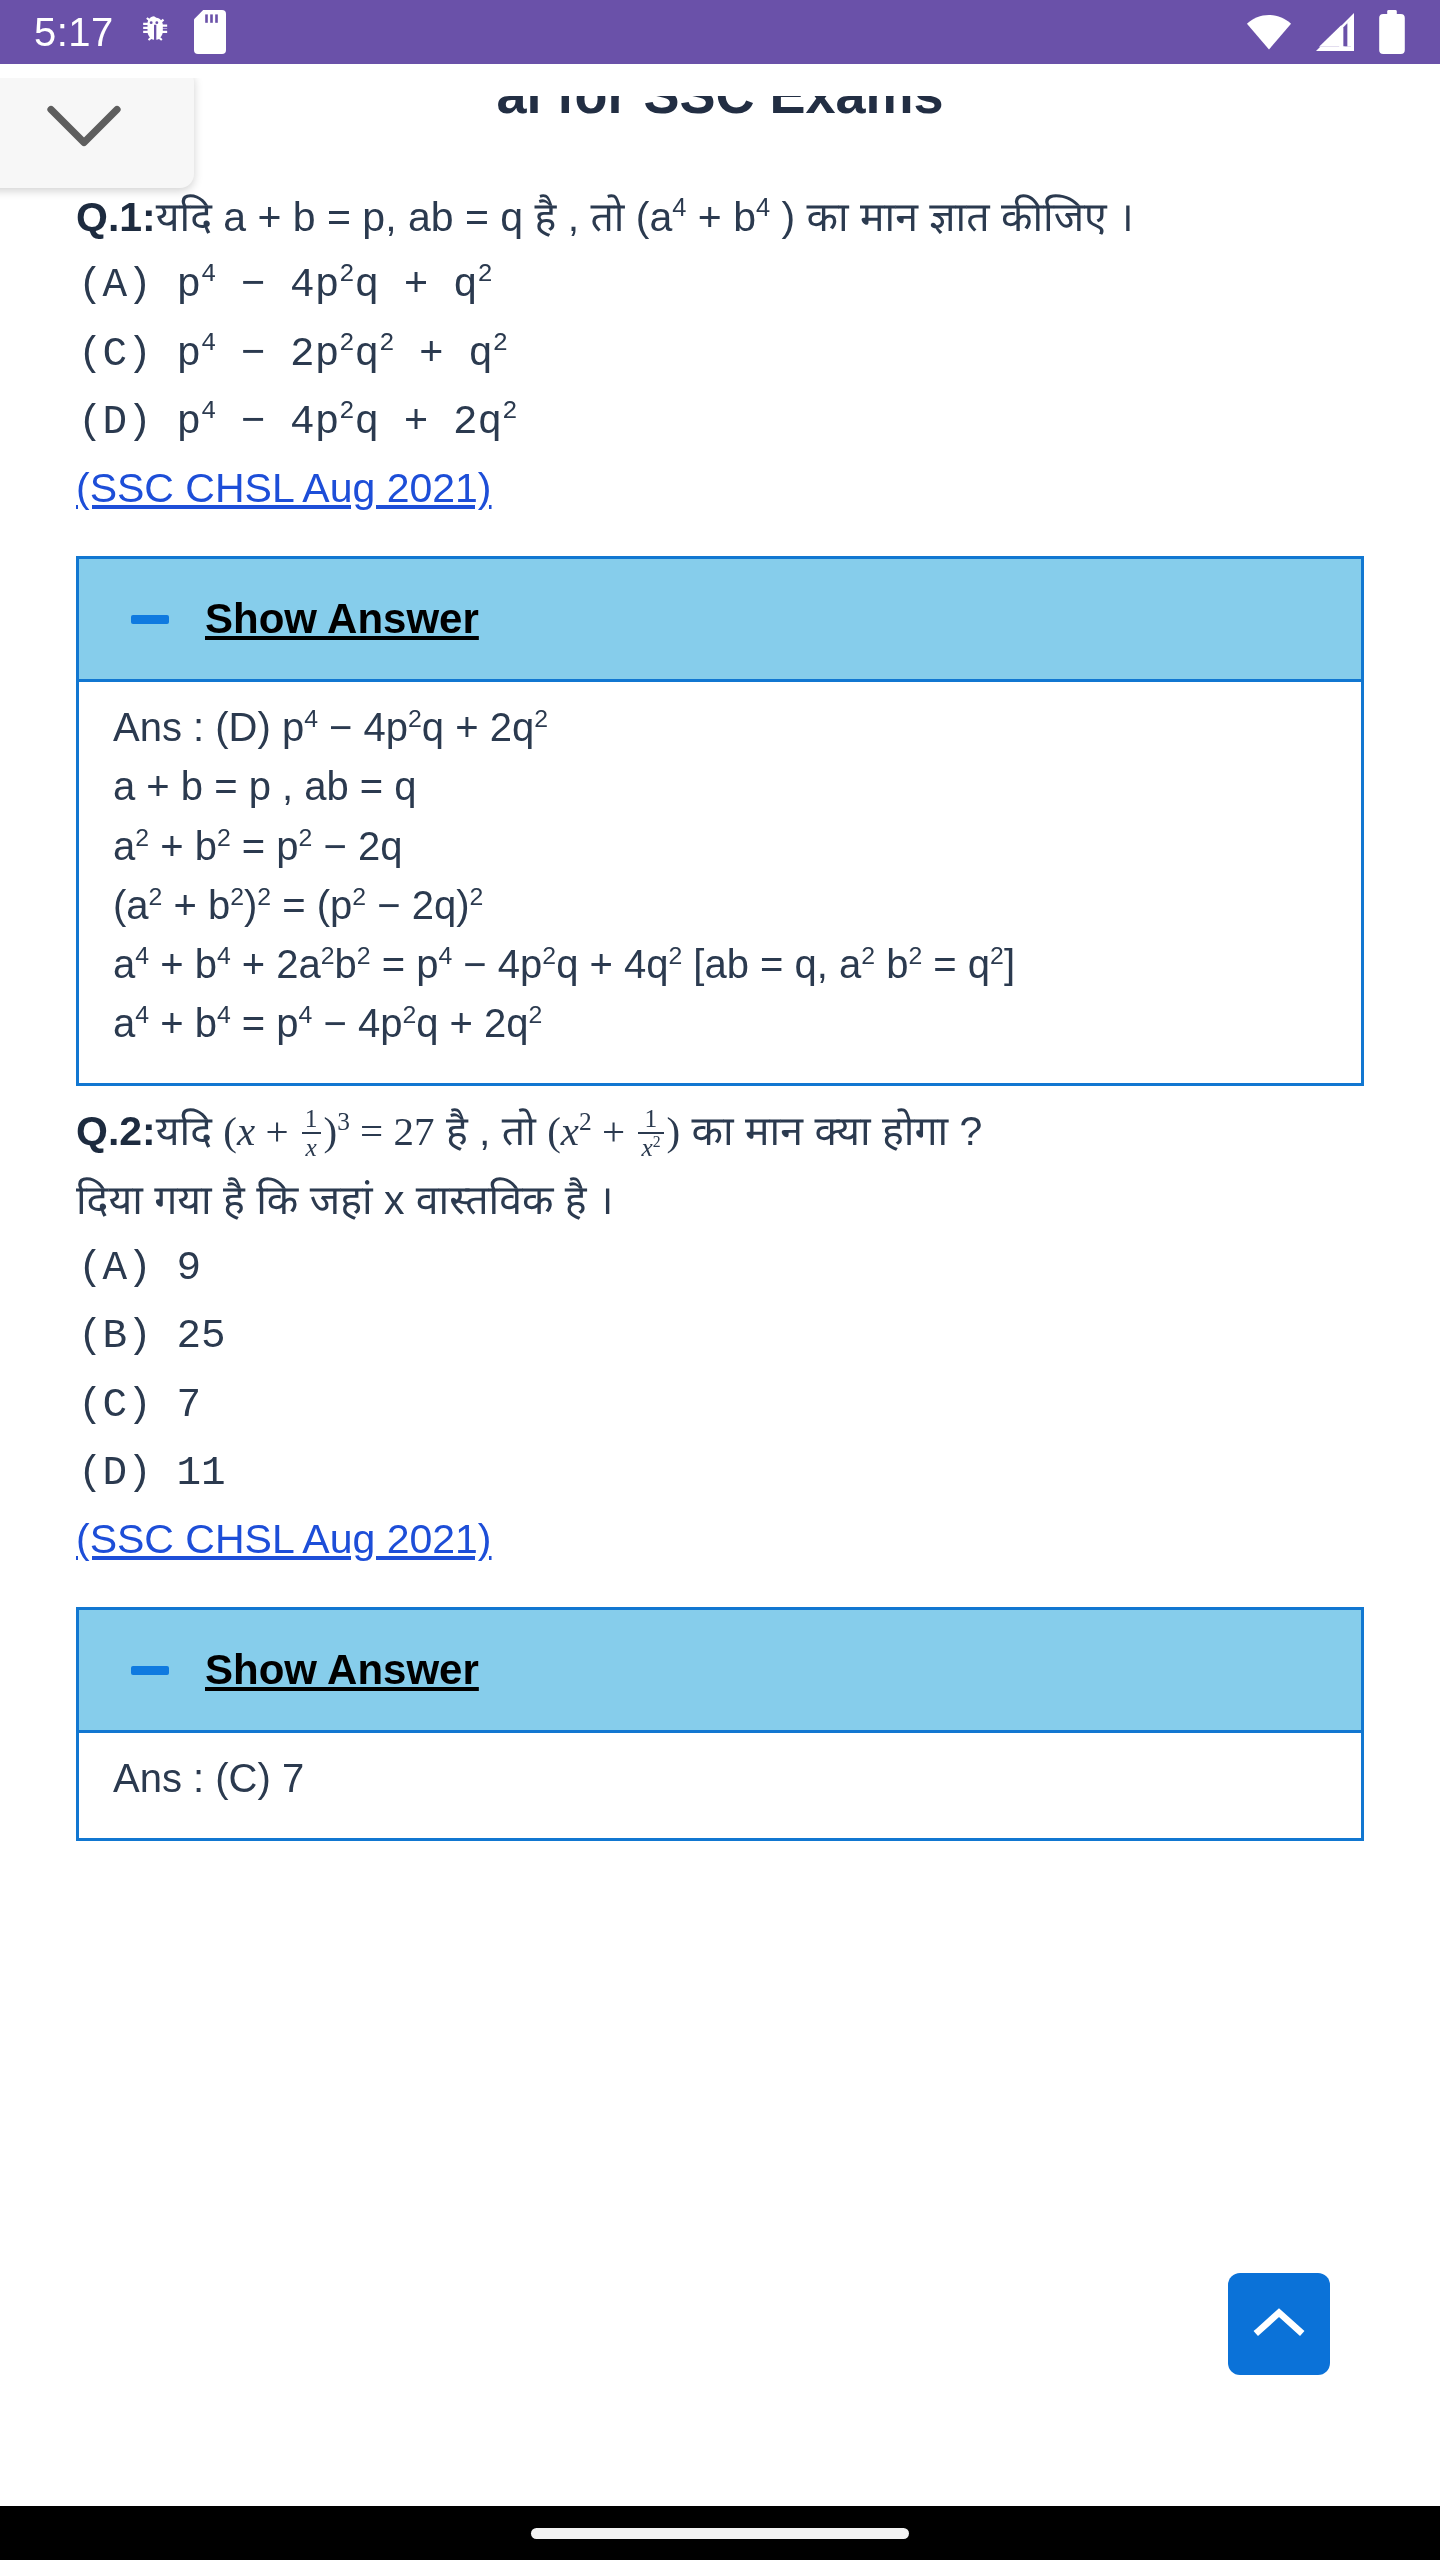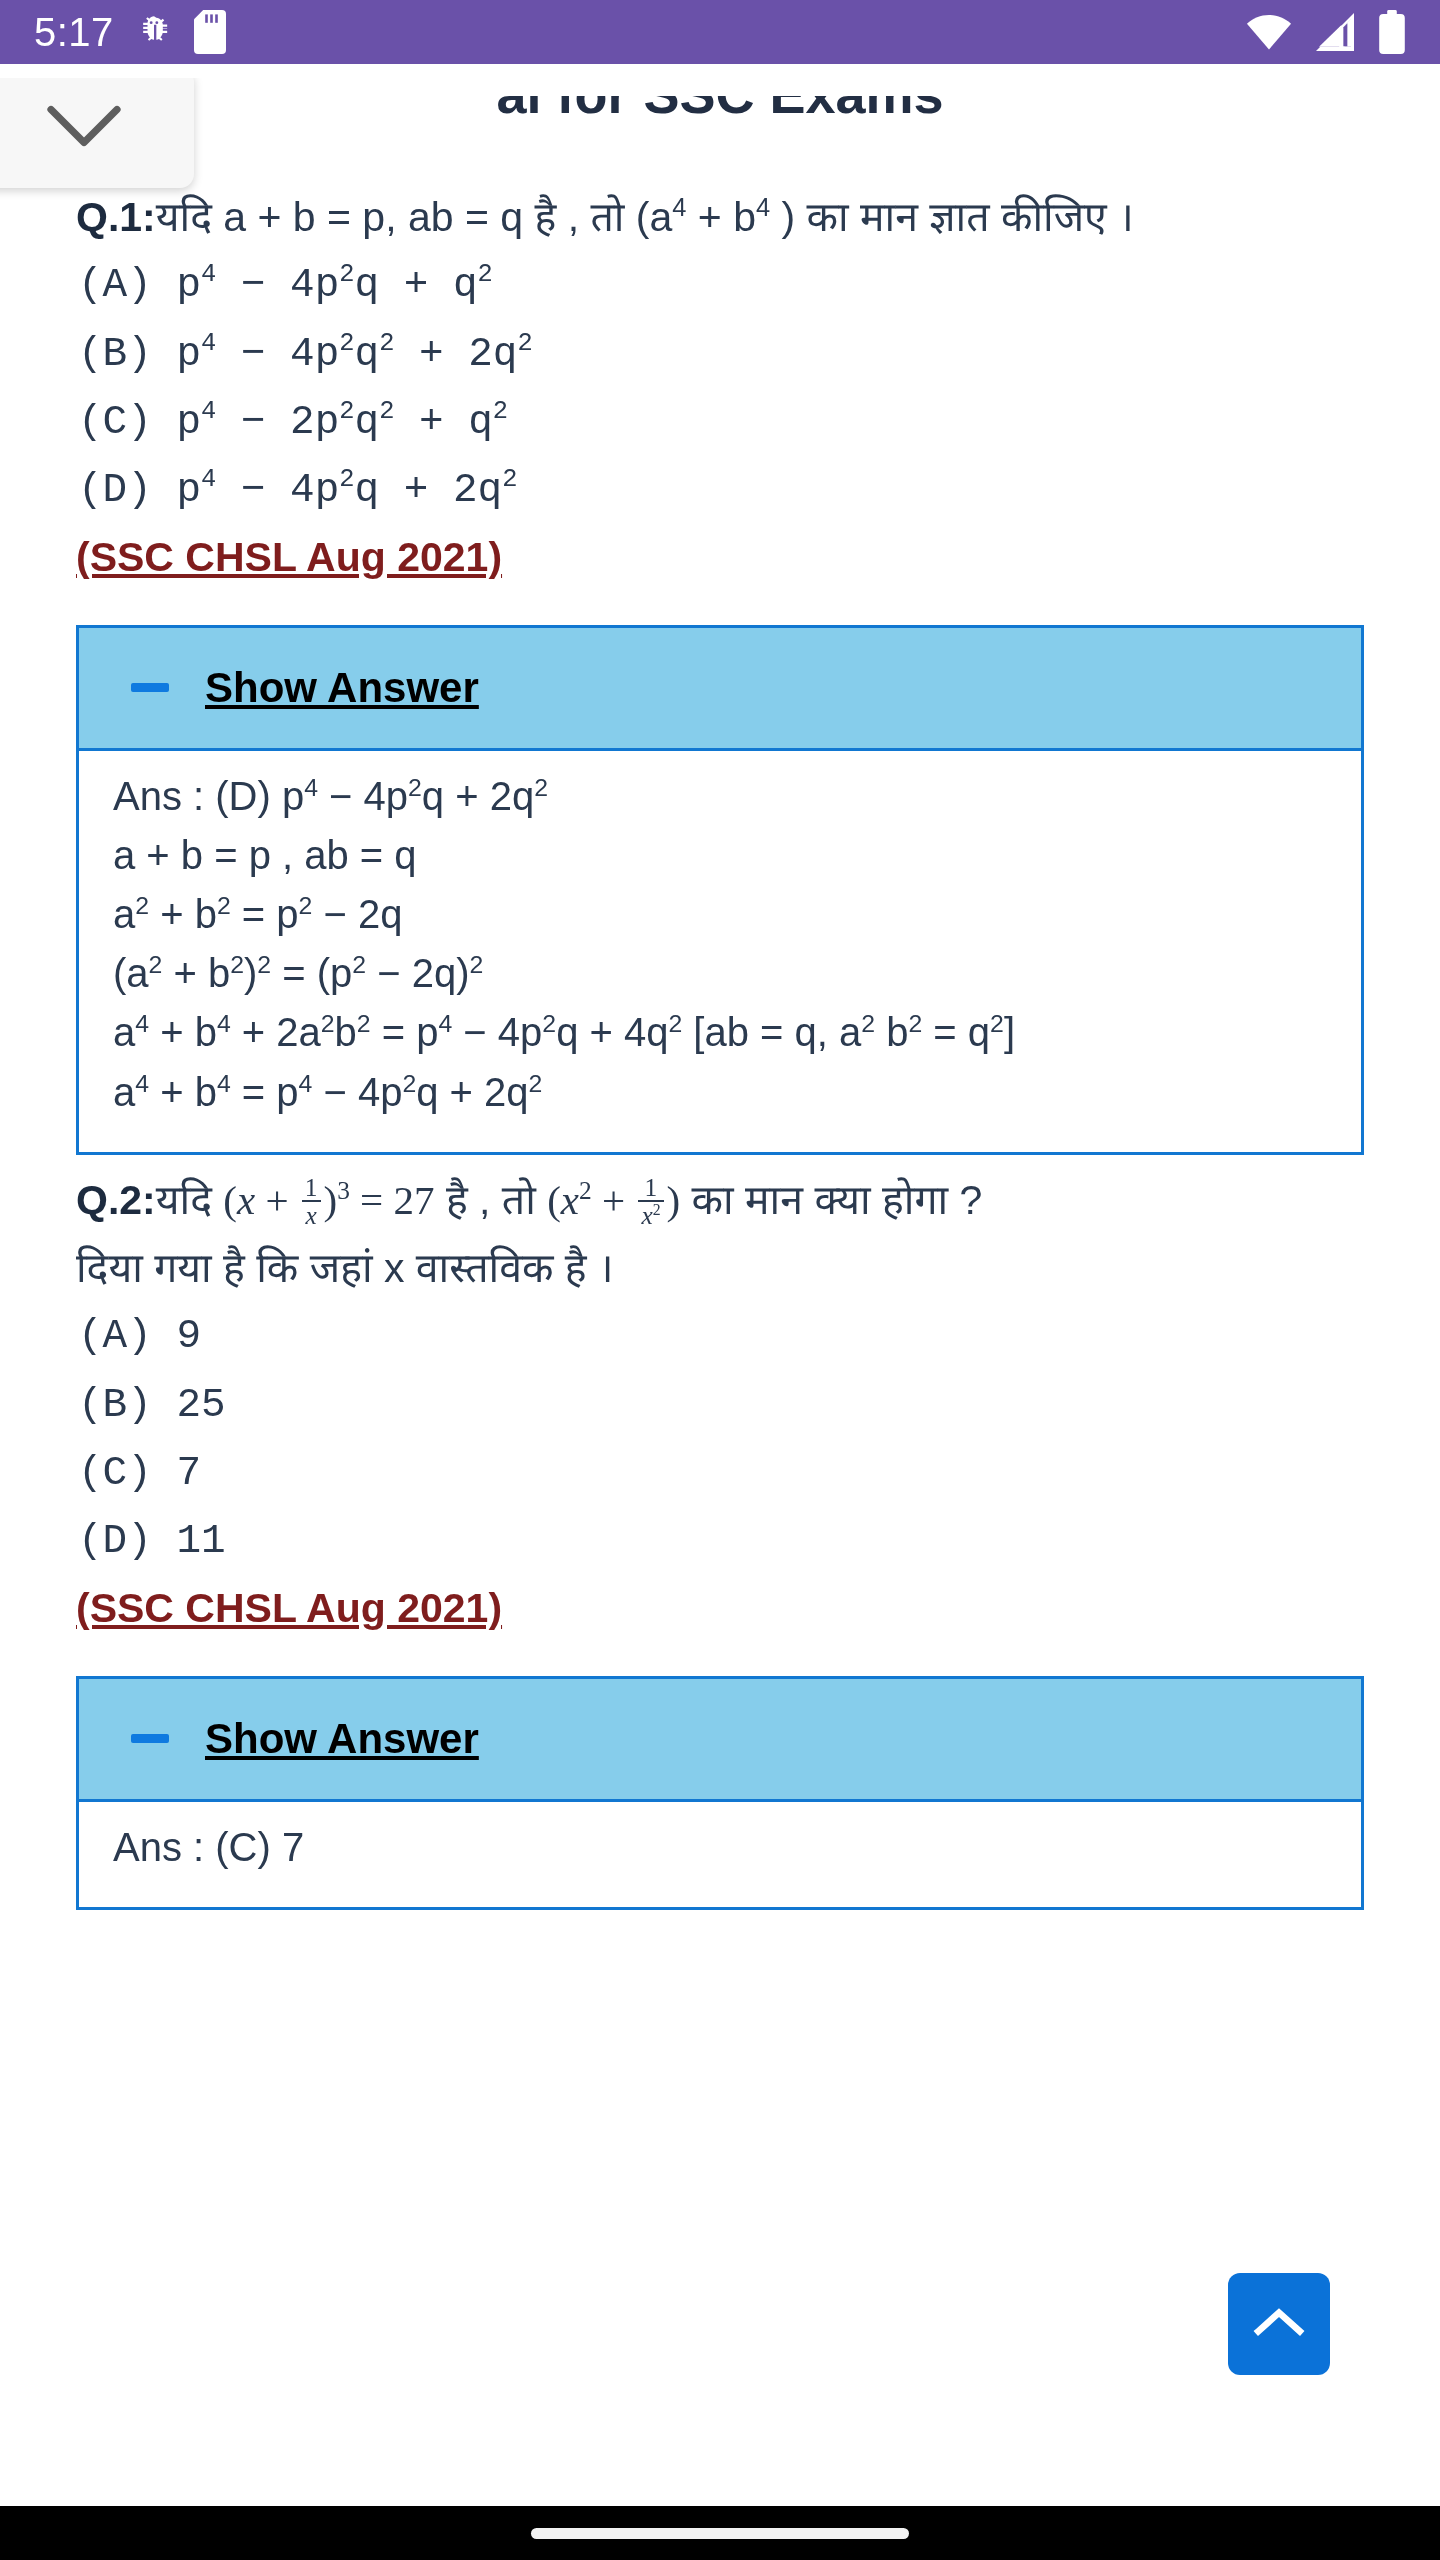--- a/index.html
+++ b/index.html
@@ -65,21 +65,21 @@
     font-size:41px; color:#2b3a4f; line-height:1.52;
     margin-bottom:6px;
   }
   .qline b { font-weight:bold; color:#1d2b3f; }
   .opt {
     font-size:41px; color:#2b3a4f; line-height:1.52;
     margin-bottom:6px; padding-left:2px;font-family:Liberation Mono, monospace;
   }
   sup { font-size:.62em; vertical-align:super; line-height:0; }
   .src {
-    font-size:41px; font-weight:bold; color:#7f1d1d;
+    font-size:41px; font-weight:normal; color:#1d4ed8;
     text-decoration:underline; display:inline-block;
     margin-top:6px; margin-bottom:8px;
   }
 
   
   .mjx { font-family:"Liberation Serif", serif; font-style:normal; }
   .mjx i { font-style:italic; }
   .frac {
     display:inline-block; vertical-align:-0.42em;
     text-align:center; font-size:.62em; line-height:1.05;
@@ -196,24 +196,20 @@
   <div class="content">
 
     <div>
       <div class="qline">
         <b>Q.1:</b><span>यदि a + b = p, ab = q है , तो (a</span><sup>4</sup><span> + b</span><sup>4</sup><span> ) का मान ज्ञात कीजिए ।</span>
       </div>
 
       <div class="opt">
         <span>(A)</span>
         p<sup>4</sup> − 4p<sup>2</sup>q + q<sup>2</sup>
-      </div>
-      <div class="opt">
-        <span>(B)</span>
-        p<sup>4</sup> − 4p<sup>2</sup>q<sup>2</sup> + 2q<sup>2</sup>
       </div>
       <div class="opt">
         <span>(C)</span>
         p<sup>4</sup> − 2p<sup>2</sup>q<sup>2</sup> + q<sup>2</sup>
       </div>
       <div class="opt">
         <span>(D)</span>
         p<sup>4</sup> − 4p<sup>2</sup>q + 2q<sup>2</sup>
       </div>
 

